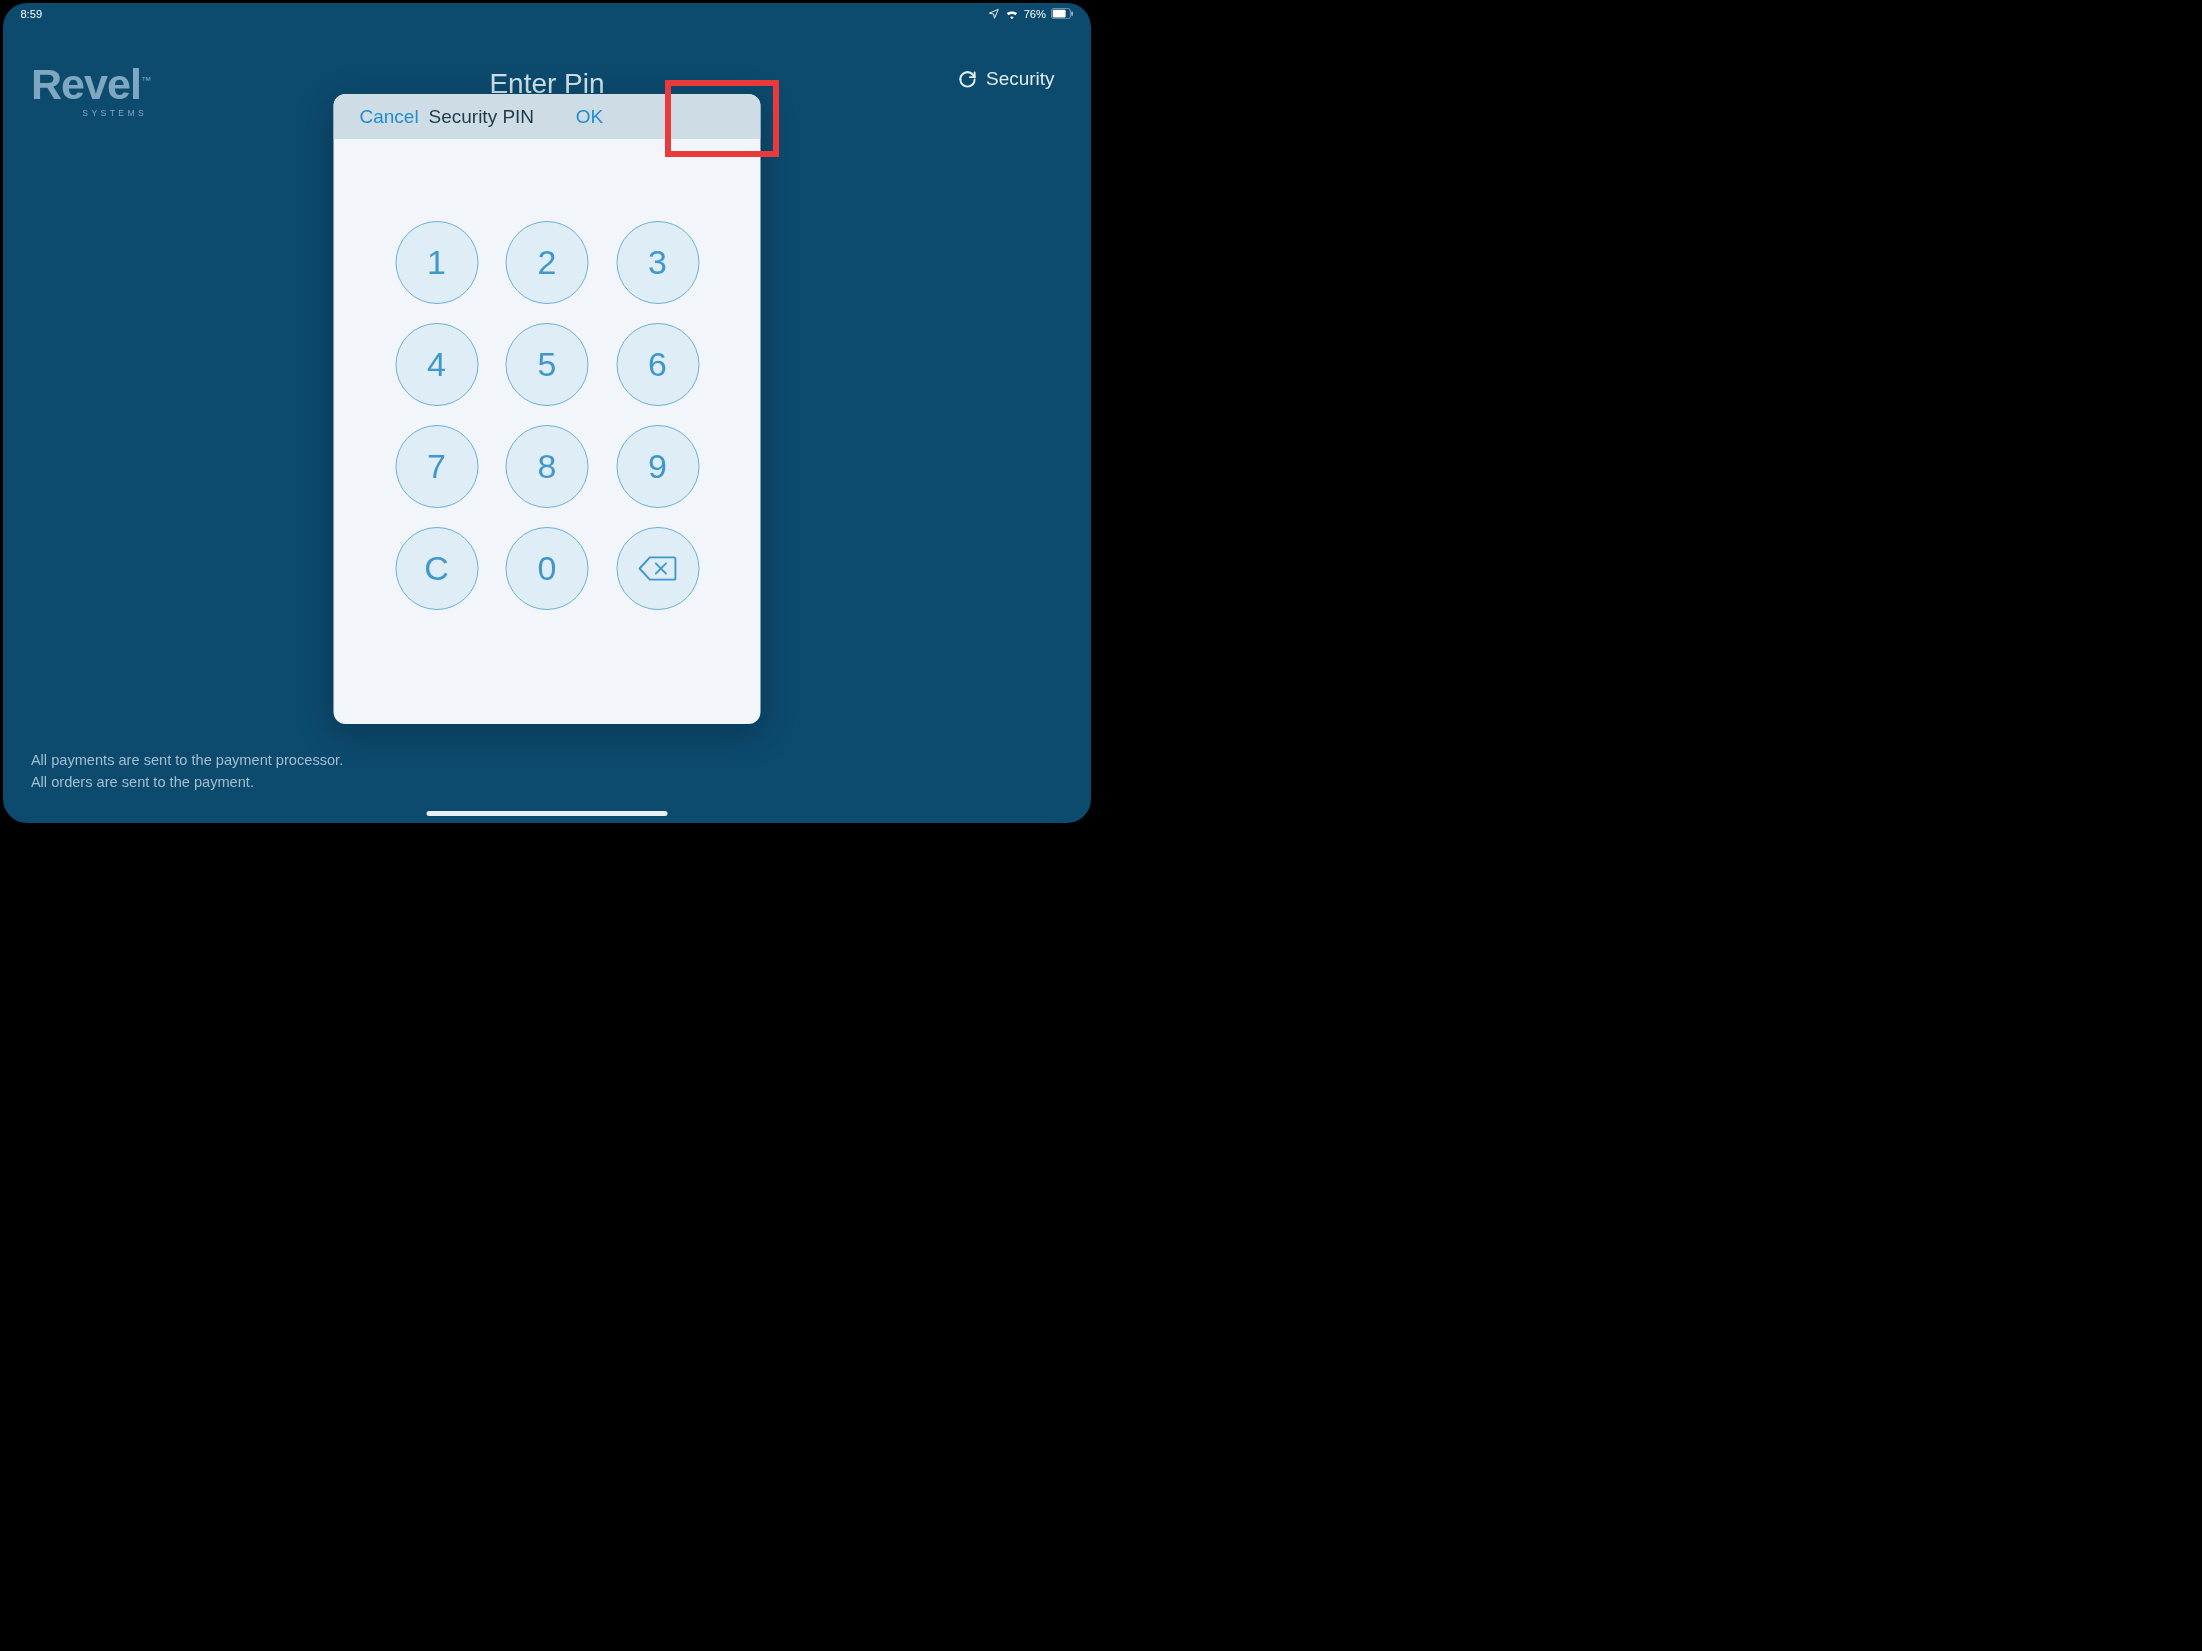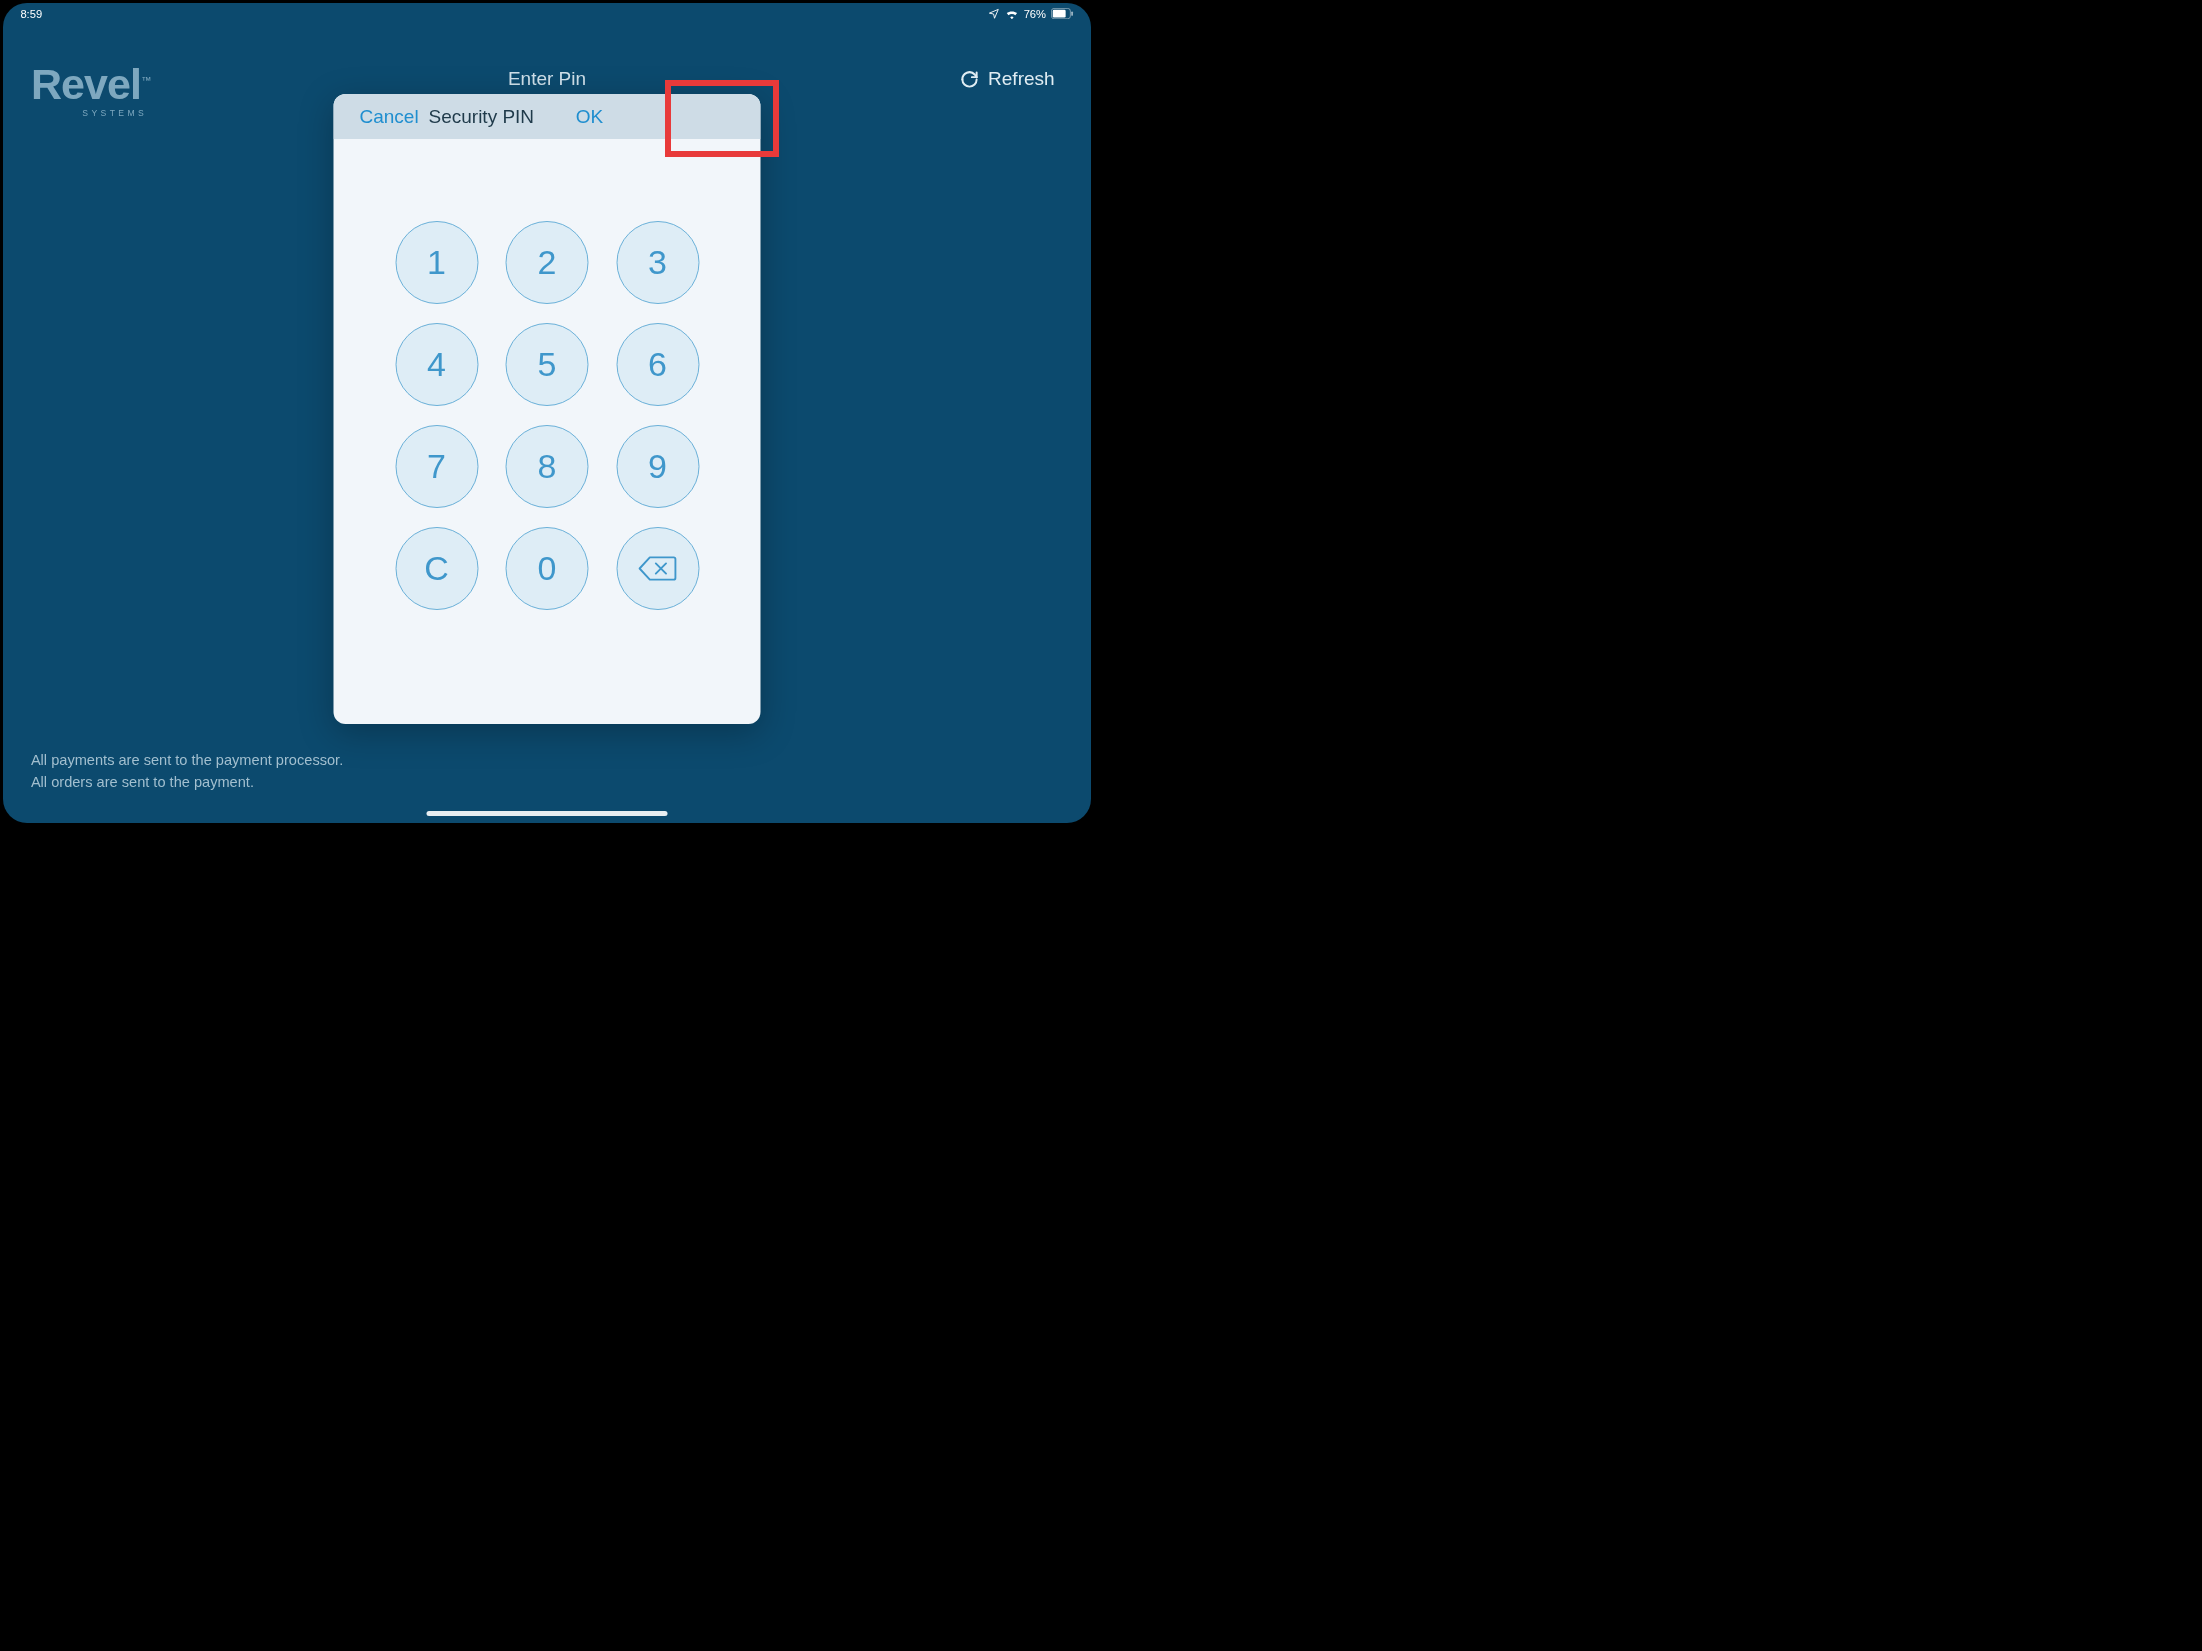--- a/index.html
+++ b/index.html
@@ -66,21 +66,21 @@
       font-size: 10.3px;
       vertical-align: super;
       font-weight: 400;
     }
     .page-title {
       position: absolute;
       top: 65px;
       left: 0; right: 0;
       text-align: center;
       color: #cfe0ea;
-      font-size: 19px;
+      font-size: 28px;
       font-weight: 400;
     }
     .refresh {
       position: absolute;
       top: 65px;
       right: 36px;
       display: flex;
       align-items: center;
       gap: 8.6px;
       color: #e0edf3;
@@ -197,21 +197,21 @@
   </div>
 
   <div class="page-title">Enter Pin</div>
 
   <div class="refresh">
     <svg width="19" height="19" viewBox="0 0 24 24" fill="none" stroke="#e0edf3" stroke-width="2.5" stroke-linecap="round">
         <path d="M21 3v6h-6"></path>
         <path d="M3 12a9 9 0 0 1 15.6-6.3L21 9"></path>
         <path d="M21 12a9 9 0 0 1-9 9 9 9 0 0 1-9-9"></path>
       </svg>
-    <span>Refresh</span>
+    <span>Security</span>
   </div>
 
   <div class="modal">
     <div class="modal-header">
       <span class="hdr-btn">Cancel</span>
       <span class="hdr-title">Security PIN</span>
       <span class="hdr-btn right">OK</span>
     </div>
 
     <div class="keypad">

